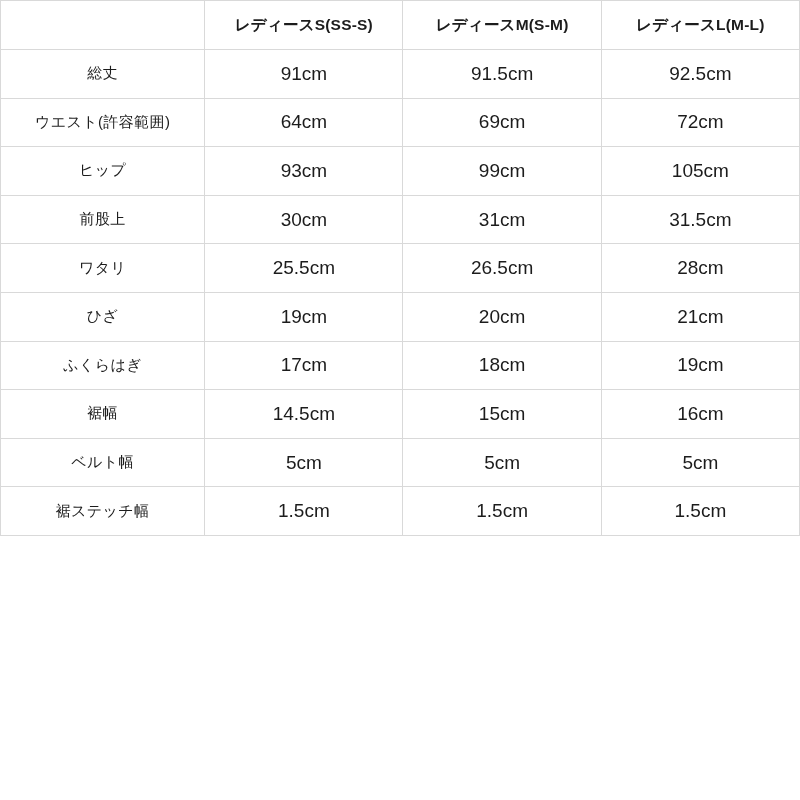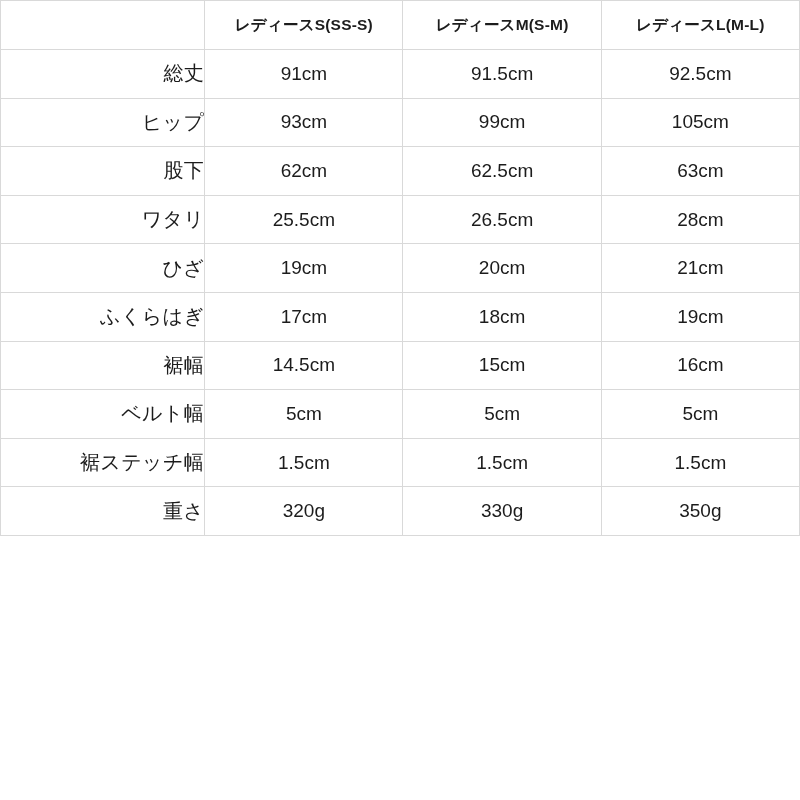--- a/index.html
+++ b/index.html
@@ -45,23 +45,22 @@
     letter-spacing: 0.2px;
   }
   table.size-table thead th.corner {
     border-top-color: #d9d9d9;
     border-left-color: #d9d9d9;
   }
   table.size-table tbody tr {
     height: 48.6px;
   }
   table.size-table tbody td.row-label {
-    font-size: 20px;
+    font-size: 15px;
     letter-spacing: 0.4px;
-    text-align: right;
   }
   table.size-table tbody td.value {
     font-size: 19px;
   }
   .blank-area {
     width: 800px;
     background: #ffffff;
   }
 </style>
 </head>
@@ -84,30 +83,36 @@
       </tr>
     </thead>
     <tbody>
       <tr>
         <td class="row-label">総丈</td>
         <td class="value">91cm</td>
         <td class="value">91.5cm</td>
         <td class="value">92.5cm</td>
       </tr>
       <tr>
+        <td class="row-label">ウエスト(許容範囲)</td>
+        <td class="value">64cm</td>
+        <td class="value">69cm</td>
+        <td class="value">72cm</td>
+      </tr>
+      <tr>
         <td class="row-label">ヒップ</td>
         <td class="value">93cm</td>
         <td class="value">99cm</td>
         <td class="value">105cm</td>
       </tr>
       <tr>
-        <td class="row-label">股下</td>
-        <td class="value">62cm</td>
-        <td class="value">62.5cm</td>
-        <td class="value">63cm</td>
+        <td class="row-label">前股上</td>
+        <td class="value">30cm</td>
+        <td class="value">31cm</td>
+        <td class="value">31.5cm</td>
       </tr>
       <tr>
         <td class="row-label">ワタリ</td>
         <td class="value">25.5cm</td>
         <td class="value">26.5cm</td>
         <td class="value">28cm</td>
       </tr>
       <tr>
         <td class="row-label">ひざ</td>
         <td class="value">19cm</td>
@@ -131,22 +136,16 @@
         <td class="value">5cm</td>
         <td class="value">5cm</td>
         <td class="value">5cm</td>
       </tr>
       <tr>
         <td class="row-label">裾ステッチ幅</td>
         <td class="value">1.5cm</td>
         <td class="value">1.5cm</td>
         <td class="value">1.5cm</td>
       </tr>
-      <tr>
-        <td class="row-label">重さ</td>
-        <td class="value">320g</td>
-        <td class="value">330g</td>
-        <td class="value">350g</td>
-      </tr>
     </tbody>
   </table>
   <div class="blank-area"></div>
 </div>
 
 </body></html>

